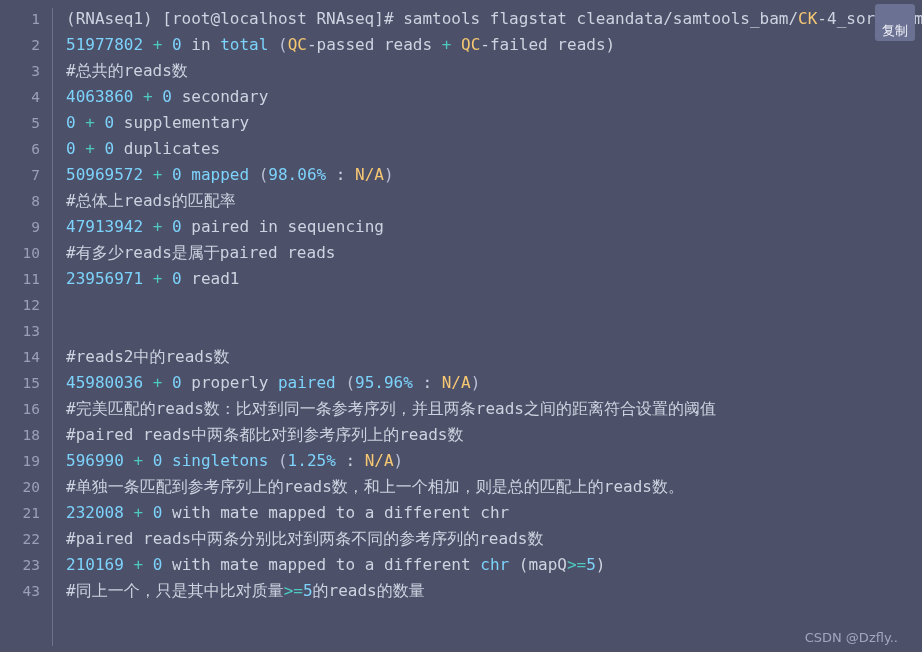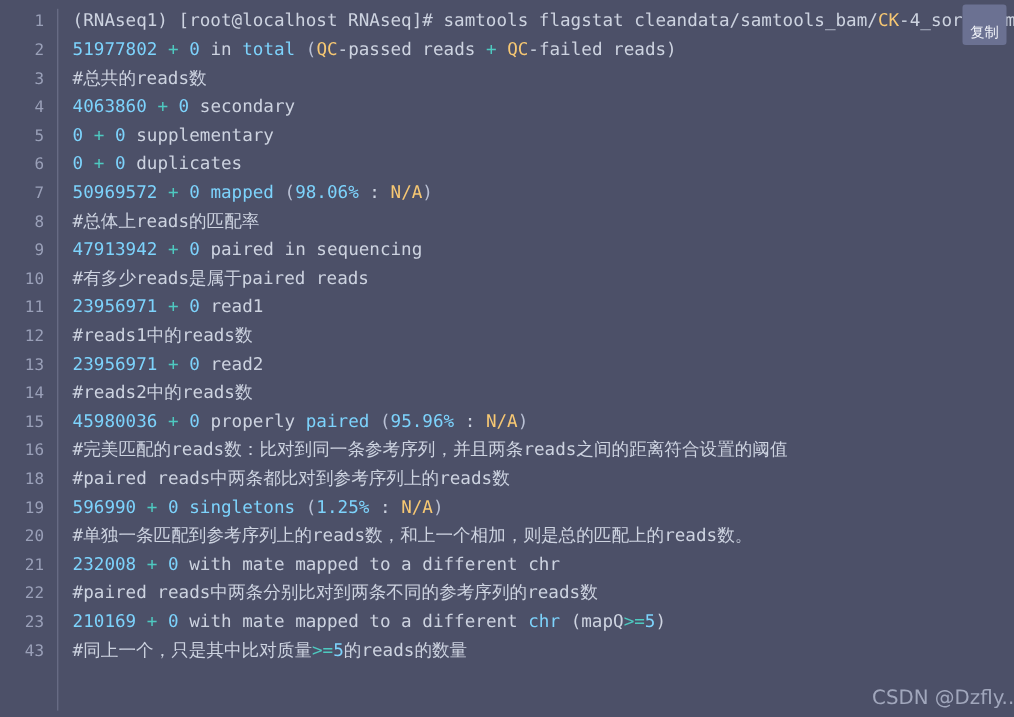--- a/index.html
+++ b/index.html
@@ -87,25 +87,25 @@
     padding: 20px 7px 4px 7px;
     border-radius: 3px;
     border: none;
     cursor: pointer;
     z-index: 5;
     margin-left: 13px;
   }
 
   .watermark {
     position: absolute;
-    right: 0;
+    right: 24px;
     bottom: 7px;
     color: #a9afc4;
     font-family: "DejaVu Sans", "Liberation Sans", sans-serif;
-    font-size: 18px;
+    font-size: 13px;
     opacity: 0.92;
     z-index: 4;
     user-select: none;
   }
 </style>
 </head>
 <body>
 
 <div class="code-block">
 
@@ -118,22 +118,22 @@
       <div class="code-line"><span class="ln">2</span><span class="lc"><span class="t-num">51977802</span><span class="t-plain"> </span><span class="t-op">+</span><span class="t-plain"> </span><span class="t-num">0</span><span class="t-plain"> </span><span class="t-keyword">in</span><span class="t-plain"> </span><span class="t-num">total</span><span class="t-plain"> </span><span class="t-punct">(</span><span class="t-yellow">QC</span><span class="t-plain">-passed reads </span><span class="t-op">+</span><span class="t-plain"> </span><span class="t-yellow">QC</span><span class="t-plain">-failed reads)</span></span></div>
       <div class="code-line"><span class="ln">3</span><span class="lc"><span class="t-plain">#总共的reads数</span></span></div>
       <div class="code-line"><span class="ln">4</span><span class="lc"><span class="t-num">4063860</span><span class="t-plain"> </span><span class="t-op">+</span><span class="t-plain"> </span><span class="t-num">0</span><span class="t-plain"> secondary</span></span></div>
       <div class="code-line"><span class="ln">5</span><span class="lc"><span class="t-num">0</span><span class="t-plain"> </span><span class="t-op">+</span><span class="t-plain"> </span><span class="t-num">0</span><span class="t-plain"> supplementary</span></span></div>
       <div class="code-line"><span class="ln">6</span><span class="lc"><span class="t-num">0</span><span class="t-plain"> </span><span class="t-op">+</span><span class="t-plain"> </span><span class="t-num">0</span><span class="t-plain"> duplicates</span></span></div>
       <div class="code-line"><span class="ln">7</span><span class="lc"><span class="t-num">50969572</span><span class="t-plain"> </span><span class="t-op">+</span><span class="t-plain"> </span><span class="t-num">0</span><span class="t-plain"> </span><span class="t-num">mapped</span><span class="t-plain"> </span><span class="t-punct">(</span><span class="t-num">98.06%</span><span class="t-plain"> : </span><span class="t-yellow">N/A</span><span class="t-punct">)</span></span></div>
       <div class="code-line"><span class="ln">8</span><span class="lc"><span class="t-plain">#总体上reads的匹配率</span></span></div>
       <div class="code-line"><span class="ln">9</span><span class="lc"><span class="t-num">47913942</span><span class="t-plain"> </span><span class="t-op">+</span><span class="t-plain"> </span><span class="t-num">0</span><span class="t-plain"> paired </span><span class="t-keyword">in</span><span class="t-plain"> sequencing</span></span></div>
       <div class="code-line"><span class="ln">10</span><span class="lc"><span class="t-plain">#有多少reads是属于paired reads</span></span></div>
       <div class="code-line"><span class="ln">11</span><span class="lc"><span class="t-num">23956971</span><span class="t-plain"> </span><span class="t-op">+</span><span class="t-plain"> </span><span class="t-num">0</span><span class="t-plain"> read1</span></span></div>
-      <div class="code-line"><span class="ln">12</span><span class="lc"><span class="t-plain">#reads1中的reads数</span></span></div>
-      <div class="code-line"><span class="ln">13</span><span class="lc"><span class="t-num">23956971</span><span class="t-plain"> </span><span class="t-op">+</span><span class="t-plain"> </span><span class="t-num">0</span><span class="t-plain"> read2</span></span></div>
+      <div class="code-line"><span class="ln">12</span></div>
+      <div class="code-line"><span class="ln">13</span></div>
       <div class="code-line"><span class="ln">14</span><span class="lc"><span class="t-plain">#reads2中的reads数</span></span></div>
       <div class="code-line"><span class="ln">15</span><span class="lc"><span class="t-num">45980036</span><span class="t-plain"> </span><span class="t-op">+</span><span class="t-plain"> </span><span class="t-num">0</span><span class="t-plain"> properly </span><span class="t-num">paired</span><span class="t-plain"> </span><span class="t-punct">(</span><span class="t-num">95.96%</span><span class="t-plain"> : </span><span class="t-yellow">N/A</span><span class="t-punct">)</span></span></div>
       <div class="code-line"><span class="ln">16</span><span class="lc"><span class="t-plain">#完美匹配的reads数：比对到同一条参考序列，并且两条reads之间的距离符合设置的阈值</span></span></div>
       <div class="code-line"><span class="ln">18</span><span class="lc"><span class="t-plain">#paired reads中两条都比对到参考序列上的reads数</span></span></div>
       <div class="code-line"><span class="ln">19</span><span class="lc"><span class="t-num">596990</span><span class="t-plain"> </span><span class="t-op">+</span><span class="t-plain"> </span><span class="t-num">0</span><span class="t-plain"> </span><span class="t-num">singletons</span><span class="t-plain"> </span><span class="t-punct">(</span><span class="t-num">1.25%</span><span class="t-plain"> : </span><span class="t-yellow">N/A</span><span class="t-punct">)</span></span></div>
       <div class="code-line"><span class="ln">20</span><span class="lc"><span class="t-plain">#单独一条匹配到参考序列上的reads数，和上一个相加，则是总的匹配上的reads数。</span></span></div>
       <div class="code-line"><span class="ln">21</span><span class="lc"><span class="t-num">232008</span><span class="t-plain"> </span><span class="t-op">+</span><span class="t-plain"> </span><span class="t-num">0</span><span class="t-plain"> </span><span class="t-keyword">with</span><span class="t-plain"> mate mapped to a different chr</span></span></div>
       <div class="code-line"><span class="ln">22</span><span class="lc"><span class="t-plain">#paired reads中两条分别比对到两条不同的参考序列的reads数</span></span></div>
       <div class="code-line"><span class="ln">23</span><span class="lc"><span class="t-num">210169</span><span class="t-plain"> </span><span class="t-op">+</span><span class="t-plain"> </span><span class="t-num">0</span><span class="t-plain"> </span><span class="t-keyword">with</span><span class="t-plain"> mate mapped to a different </span><span class="t-num">chr</span><span class="t-plain"> (mapQ</span><span class="t-op">&gt;=</span><span class="t-num">5</span><span class="t-plain">)</span></span></div>
       <div class="code-line"><span class="ln">43</span><span class="lc"><span class="t-plain">#同上一个，只是其中比对质量</span><span class="t-op">&gt;=</span><span class="t-num">5</span><span class="t-plain">的reads的数量</span></span></div>

